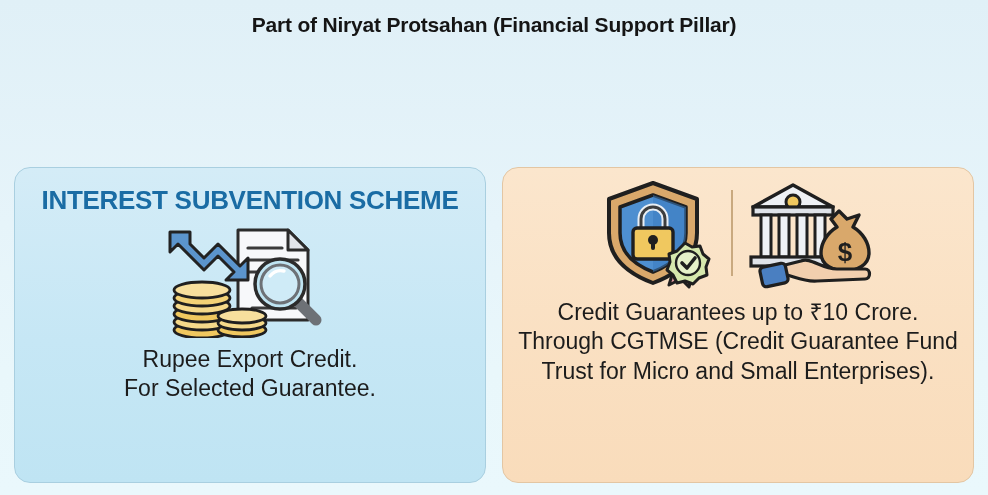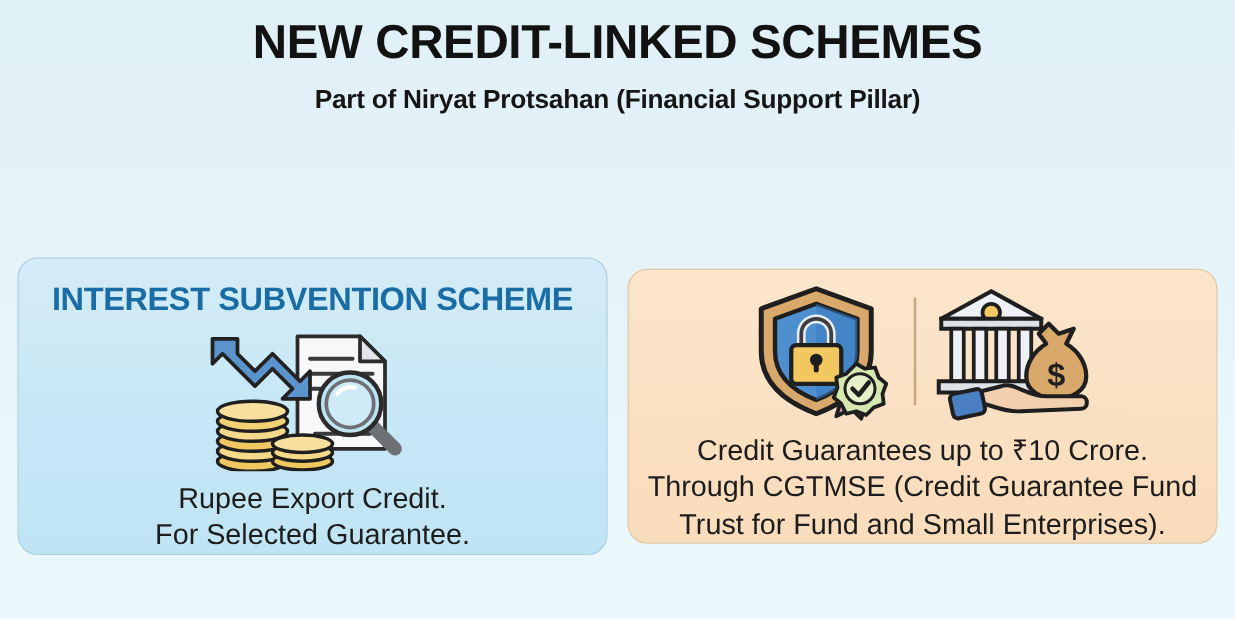--- a/index.html
+++ b/index.html
@@ -58,21 +58,20 @@
 
   
   .panels {
     position: absolute;
     left: 14px;
     top: 167px;
     width: 960px;
     height: 316px;
     display: flex;
     gap: 16px;
-    align-items: center;
   }
   .panel {
     position: relative;
     flex: 1 1 0;
     border-radius: 16px;
     box-sizing: border-box;
     display: flex;
     flex-direction: column;
     align-items: center;
     overflow: hidden;
@@ -125,21 +124,20 @@
     font-weight: 400;
   }
   .panel-body .line { display: block; }
 </style>
 </head>
 <body>
 
 <div class="page">
 
   <div class="header">
-    <h1 class="title-main">NEW CREDIT-LINKED SCHEMES</h1>
     <h3 class="title-tag">Part of Niryat Protsahan (Financial Support Pillar)</h3>
   </div>
 
   <div class="panels">
 
     <div class="panel panel-left">
       <div class="panel-title blue">INTEREST SUBVENTION SCHEME</div>
 
       <div class="icon-area">
         <svg width="180" height="116" viewBox="0 0 180 116">
@@ -225,18 +223,18 @@
             <text x="98" y="84" font-family="Liberation Sans, sans-serif" font-size="26" font-weight="700" fill="#1f1f1f" text-anchor="middle">$</text>
             <path d="M30 90 L54 84 C64 80 74 92 90 92 L118 92 C124 92 124 102 118 102 L70 104 C58 105 48 100 40 98 Z" fill="#f2cfae" stroke="#1f1f1f" stroke-width="3.2" stroke-linejoin="round"></path>
             <rect x="14" y="88" width="26" height="20" rx="4" transform="rotate(-12 27 98)" fill="#4a7fc1" stroke="#1f1f1f" stroke-width="3.2"></rect>
           </g>
         </svg>
       </div>
 
       <div class="panel-body">
         <span class="line">Credit Guarantees up to ₹10 Crore.</span>
         <span class="line">Through CGTMSE (Credit Guarantee Fund</span>
-        <span class="line">Trust for Fund and Small Enterprises).</span>
+        <span class="line">Trust for Micro and Small Enterprises).</span>
       </div>
     </div>
 
   </div>
 </div>
 
 </body></html>

